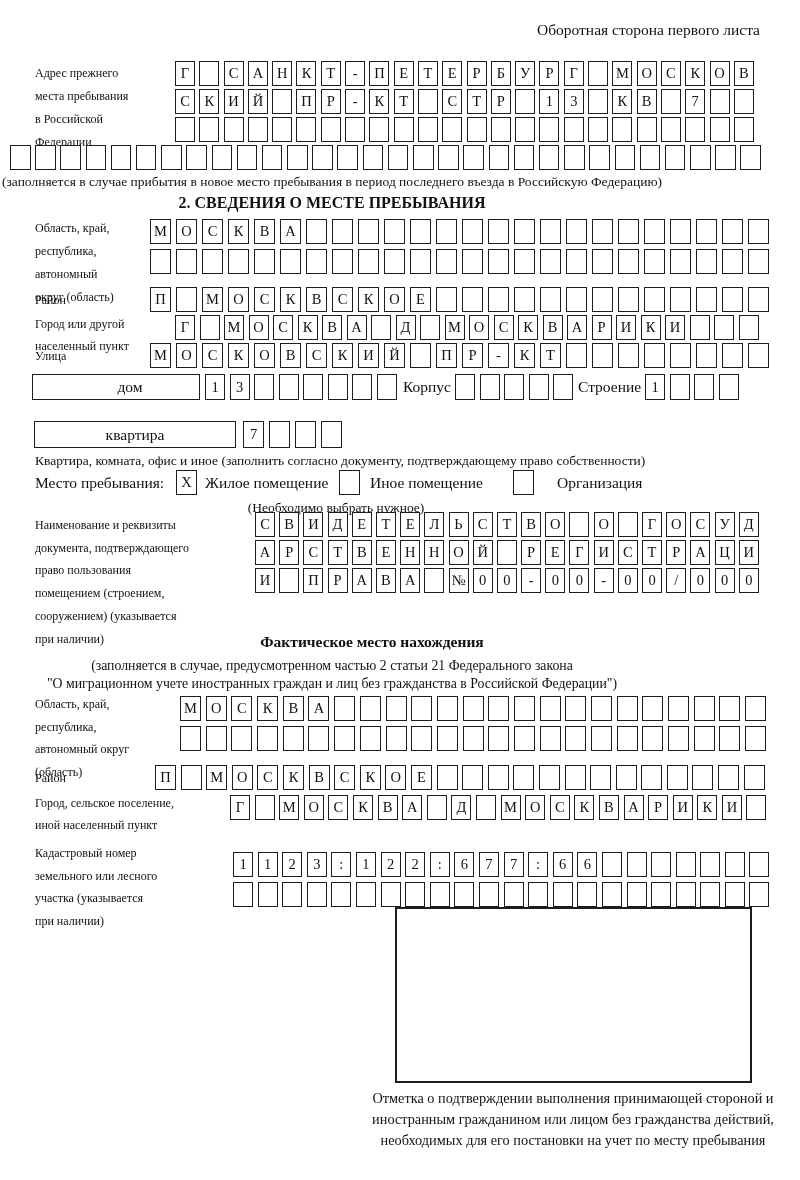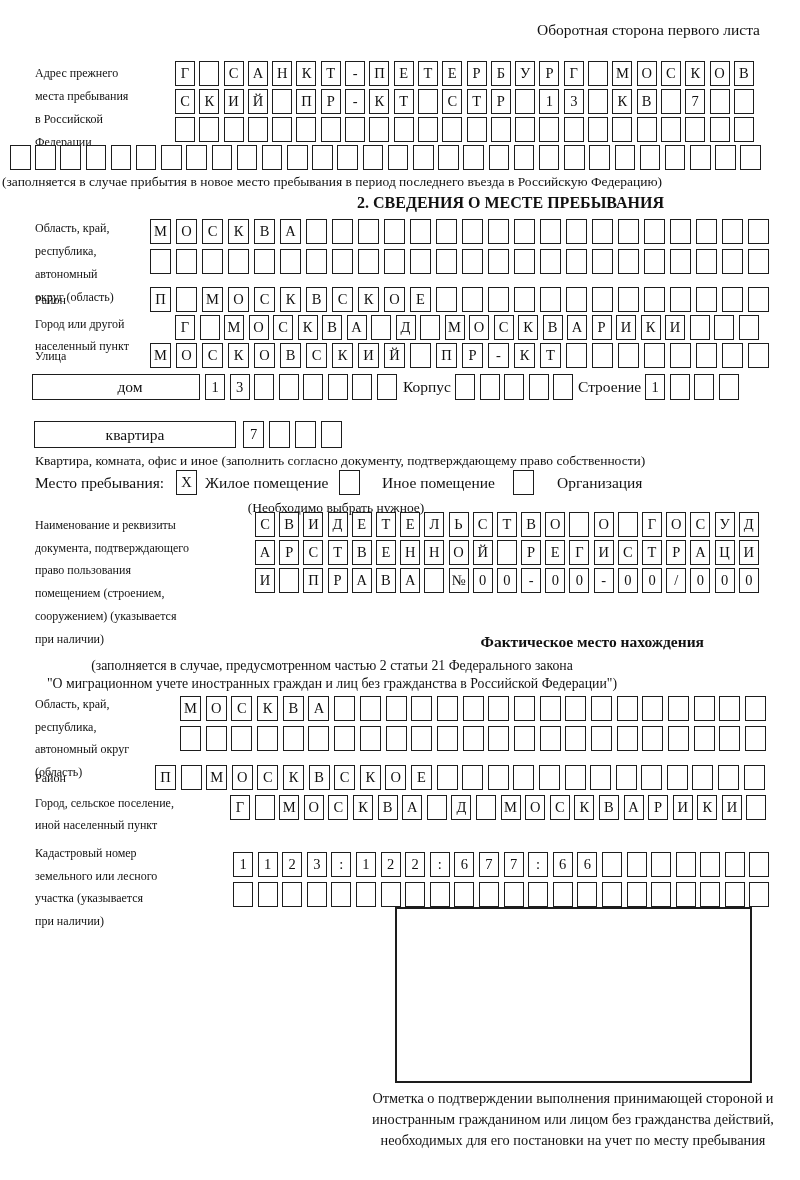--- a/index.html
+++ b/index.html
@@ -2,21 +2,21 @@
 <html><head>
 <meta charset="utf-8">
 <style>
   html,body{margin:0;padding:0;background:#fff;}
   body{font-family:"Liberation Serif","DejaVu Serif",serif;color:#111;}
   .page{position:relative;width:800px;height:1180px;background:#fff;overflow:hidden;}
   .abs{position:absolute;}
   .lbl{font-size:12px;line-height:23px;white-space:pre-line;}
   .cap{font-size:13.5px;line-height:17px;}
   .center{left:0;width:664px;text-align:center;}
-  .h1{font-weight:bold;font-size:16px;text-align:right;}
+  .h1{font-weight:bold;font-size:16px;}
   .boxrow{position:absolute;display:flex;}
   .cb{box-sizing:border-box;flex:0 0 auto;width:var(--bw,21px);height:var(--bh,25px);
       margin-right:var(--gap,5px);border:1.7px solid #1d1d1d;display:flex;
       align-items:center;justify-content:center;font-size:14.5px;background:#fff;}
   .rect{box-sizing:border-box;border:1.7px solid #1d1d1d;display:flex;align-items:center;
         justify-content:center;font-size:15.5px;background:#fff;}
   .inlbl{font-size:15.5px;}
   .stamp{box-sizing:border-box;border:2px solid #1d1d1d;background:#fff;}
 </style>
 </head>
@@ -323,21 +323,21 @@
   <div class="abs cap" style="left:35px;top:452px;">Квартира, комната, офис и иное (заполнить согласно документу, подтверждающему право собственности)</div>
 
   <div class="abs inlbl" style="left:35px;top:474px;">Место пребывания:</div>
   <div class="boxrow" style="left:176px;top:470px;--bw:21px;--gap:0px;">
       <span class="cb">X</span>
     </div>
   <div class="abs inlbl" style="left:205px;top:474px;">Жилое помещение</div>
   <div class="boxrow" style="left:339px;top:470px;--bw:21px;--gap:0px;">
       <span class="cb"></span>
     </div>
-  <div class="abs inlbl" style="left:370px;top:474px;margin-left:12px;">Иное помещение</div>
+  <div class="abs inlbl" style="left:370px;top:474px;">Иное помещение</div>
   <div class="boxrow" style="left:513px;top:470px;--bw:21px;--gap:0px;">
       <span class="cb"></span>
     </div>
   <div class="abs inlbl" style="left:557px;top:474px;">Организация</div>
   <div class="abs cap" style="left:0px;top:499px;width:672px;text-align:center;">(Необходимо выбрать нужное)</div>
 
   <div class="abs lbl" style="left:35px;top:514px;width:215px;line-height:22.7px;">Наименование и реквизиты
 документа, подтверждающего
 право пользования
 помещением (строением,

